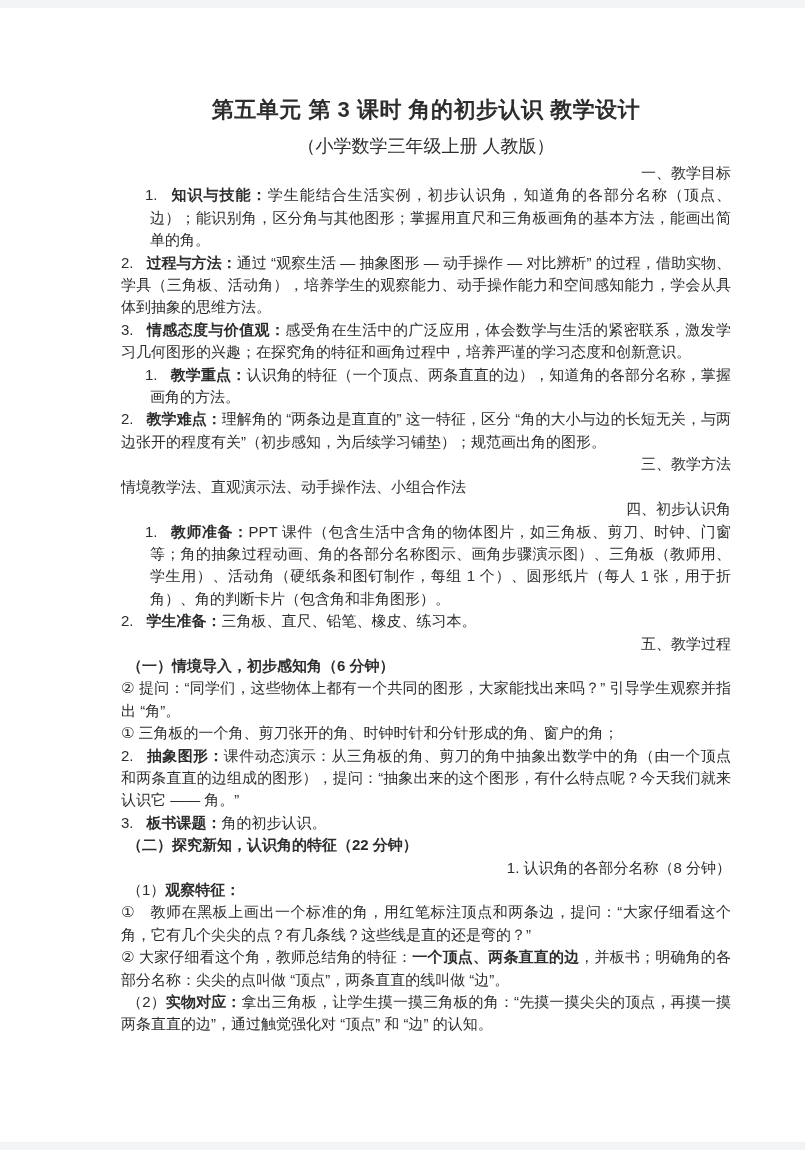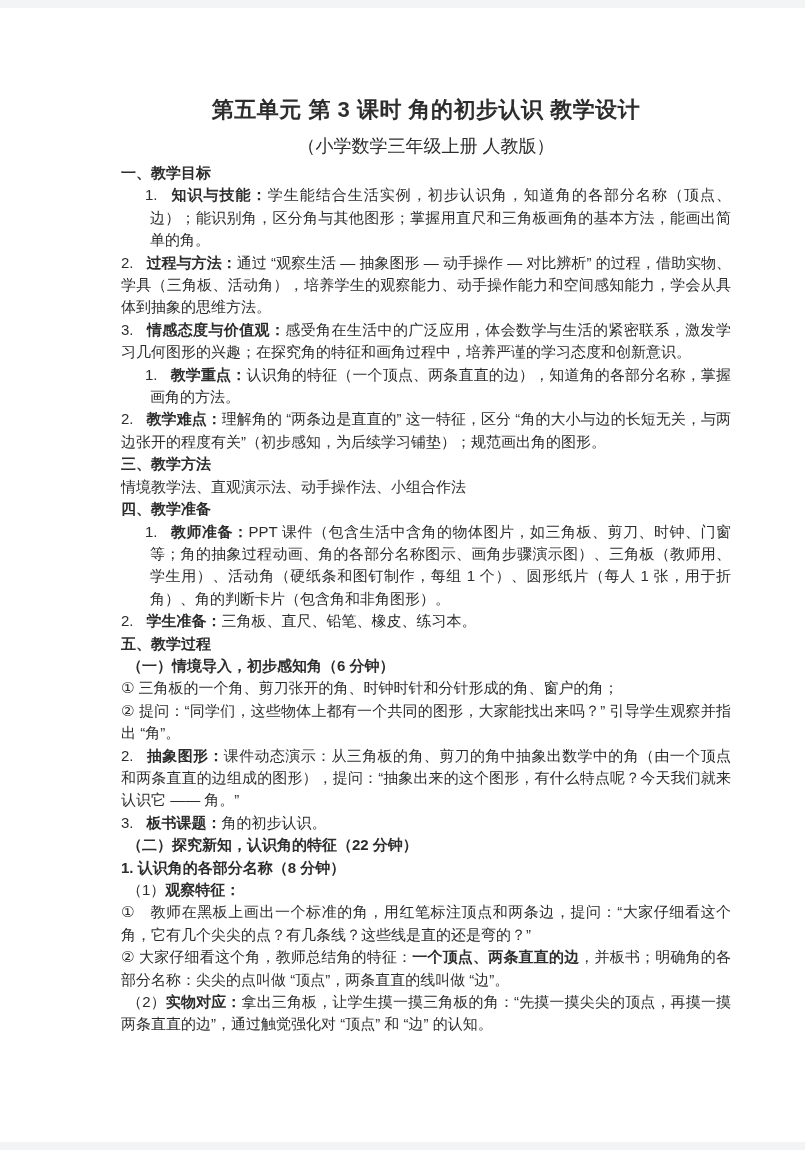--- a/index.html
+++ b/index.html
@@ -40,22 +40,22 @@
     text-align: center;
     margin: 0 0 6px 0;
     line-height: 20px;
   }
   .body {
     font-size: 15px;
     line-height: 22.4px;
     text-align: justify;
   }
   .h {
-    font-weight: bold;
-    text-align: left;
+    font-weight: normal;
+    text-align: right;
   }
   .sub-h {
     font-weight: bold;
     padding-left: 6px;
     text-align: left;
   }
   .b { font-weight: bold; }
   .li .num { margin-right: 13px; }
   .li.ind {
     padding-left: 29px;
@@ -86,29 +86,29 @@
       <div class="li ind"><span class="num">1.</span><span class="b">知识与技能：</span><span>学生能结合生活实例，初步认识角，知道角的各部分名称（顶点、边）；能识别角，区分角与其他图形；掌握用直尺和三角板画角的基本方法，能画出简单的角。</span></div>
       <div class="li"><span class="num">2.</span><span class="b">过程与方法：</span><span>通过 “观察生活 — 抽象图形 — 动手操作 — 对比辨析” 的过程，借助实物、学具（三角板、活动角），培养学生的观察能力、动手操作能力和空间感知能力，学会从具体到抽象的思维方法。</span></div>
       <div class="li"><span class="num">3.</span><span class="b">情感态度与价值观：</span><span>感受角在生活中的广泛应用，体会数学与生活的紧密联系，激发学习几何图形的兴趣；在探究角的特征和画角过程中，培养严谨的学习态度和创新意识。</span></div>
 
       <div class="li ind"><span class="num">1.</span><span class="b">教学重点：</span><span>认识角的特征（一个顶点、两条直直的边），知道角的各部分名称，掌握画角的方法。</span></div>
       <div class="li"><span class="num">2.</span><span class="b">教学难点：</span><span>理解角的 “两条边是直直的” 这一特征，区分 “角的大小与边的长短无关，与两边张开的程度有关”（初步感知，为后续学习铺垫）；规范画出角的图形。</span></div>
 
       <div class="h">三、教学方法</div>
       <div class="p">情境教学法、直观演示法、动手操作法、小组合作法</div>
 
-      <div class="h">四、教学准备</div>
+      <div class="h">四、初步认识角</div>
       <div class="li ind"><span class="num">1.</span><span class="b">教师准备：</span><span>PPT 课件（包含生活中含角的物体图片，如三角板、剪刀、时钟、门窗等；角的抽象过程动画、角的各部分名称图示、画角步骤演示图）、三角板（教师用、学生用）、活动角（硬纸条和图钉制作，每组 1 个）、圆形纸片（每人 1 张，用于折角）、角的判断卡片（包含角和非角图形）。</span></div>
       <div class="li"><span class="num">2.</span><span class="b">学生准备：</span><span>三角板、直尺、铅笔、橡皮、练习本。</span></div>
 
       <div class="h">五、教学过程</div>
 
       <div class="sub-h">（一）情境导入，初步感知角（6 分钟）</div>
+      <div class="p">② 提问：“同学们，这些物体上都有一个共同的图形，大家能找出来吗？” 引导学生观察并指出 “角”。</div>
       <div class="p">① 三角板的一个角、剪刀张开的角、时钟时针和分针形成的角、窗户的角；</div>
-      <div class="p">② 提问：“同学们，这些物体上都有一个共同的图形，大家能找出来吗？” 引导学生观察并指出 “角”。</div>
       <div class="li"><span class="num">2.</span><span class="b">抽象图形：</span><span>课件动态演示：从三角板的角、剪刀的角中抽象出数学中的角（由一个顶点和两条直直的边组成的图形），提问：“抽象出来的这个图形，有什么特点呢？今天我们就来认识它 —— 角。”</span></div>
       <div class="li"><span class="num">3.</span><span class="b">板书课题：</span><span>角的初步认识。</span></div>
 
       <div class="sub-h">（二）探究新知，认识角的特征（22 分钟）</div>
       <div class="h">1. 认识角的各部分名称（8 分钟）</div>
       <div class="step"><span>（1）</span><span class="b">观察特征：</span><span></span></div>
       <div class="p">①　教师在黑板上画出一个标准的角，用红笔标注顶点和两条边，提问：“大家仔细看这个角，它有几个尖尖的点？有几条线？这些线是直的还是弯的？”</div>
       <div class="p"><span>② 大家仔细看这个角，教师总结角的特征：</span><span class="b">一个顶点、两条直直的边</span><span>，并板书；明确角的各部分名称：尖尖的点叫做 “顶点”，两条直直的线叫做 “边”。</span></div>
       <div class="step"><span>（2）</span><span class="b">实物对应：</span><span>拿出三角板，让学生摸一摸三角板的角：“先摸一摸尖尖的顶点，再摸一摸两条直直的边”，通过触觉强化对 “顶点” 和 “边” 的认知。</span></div>
 

